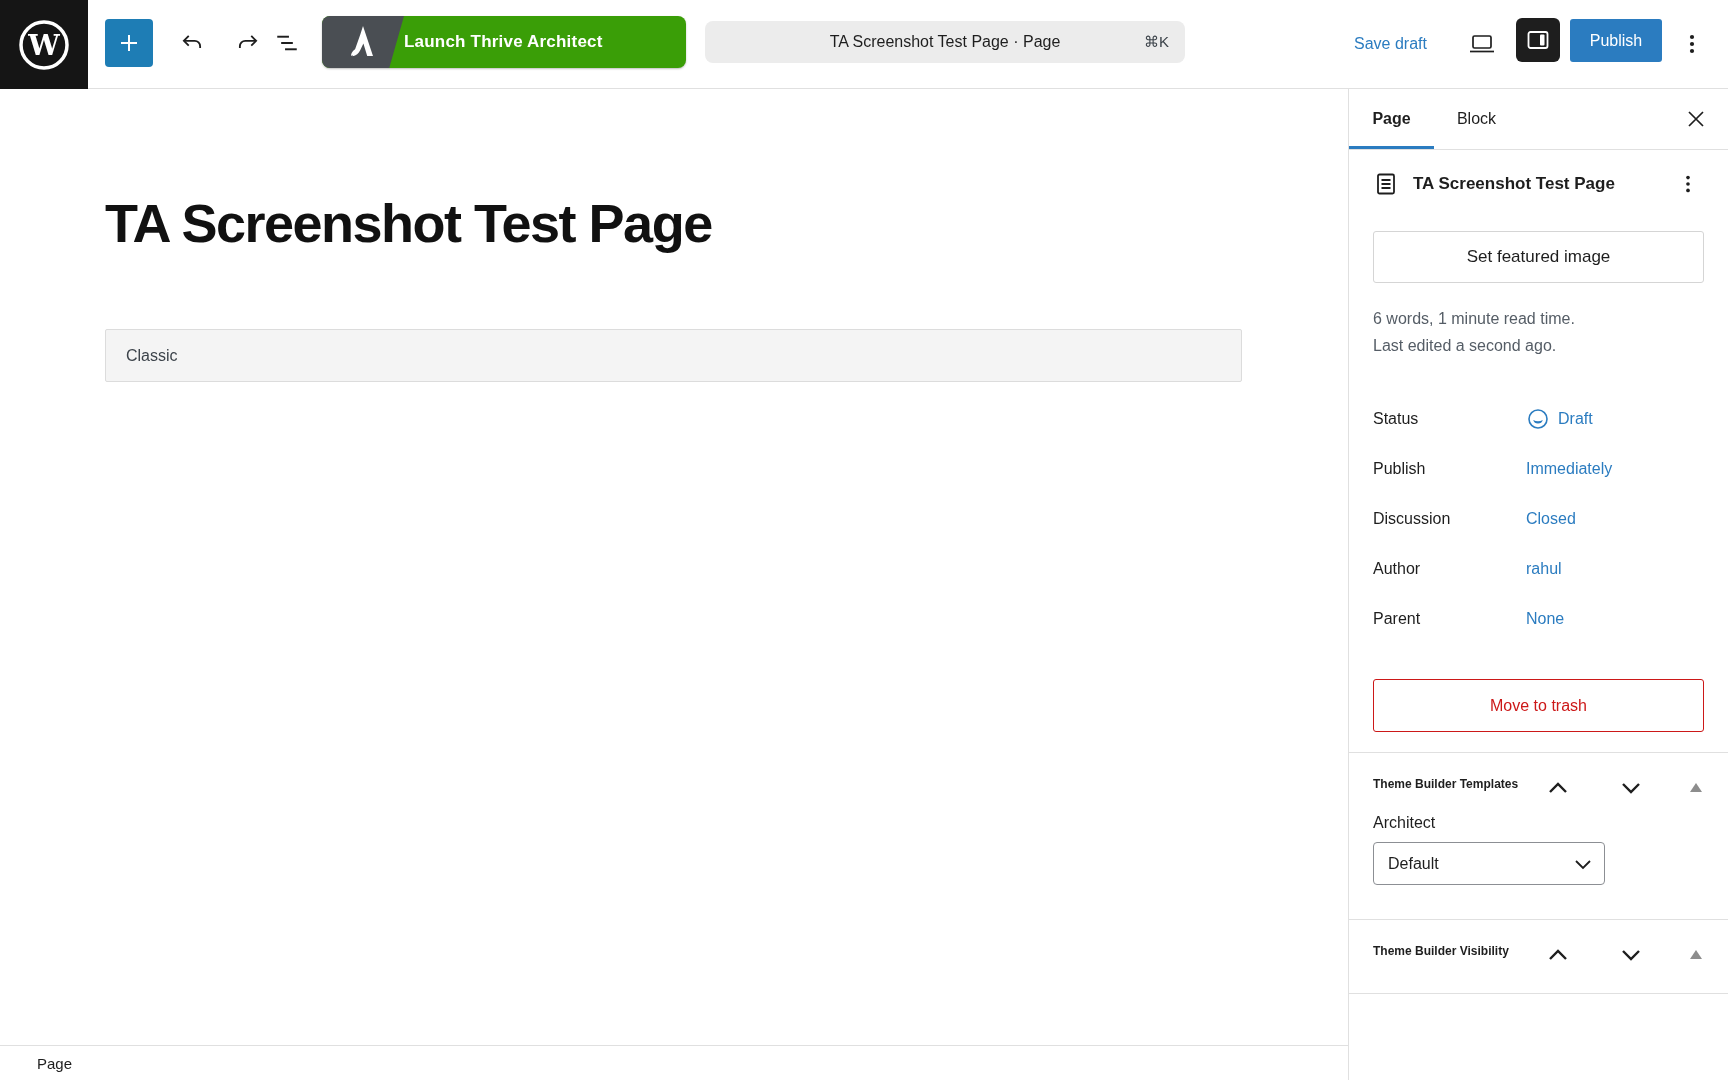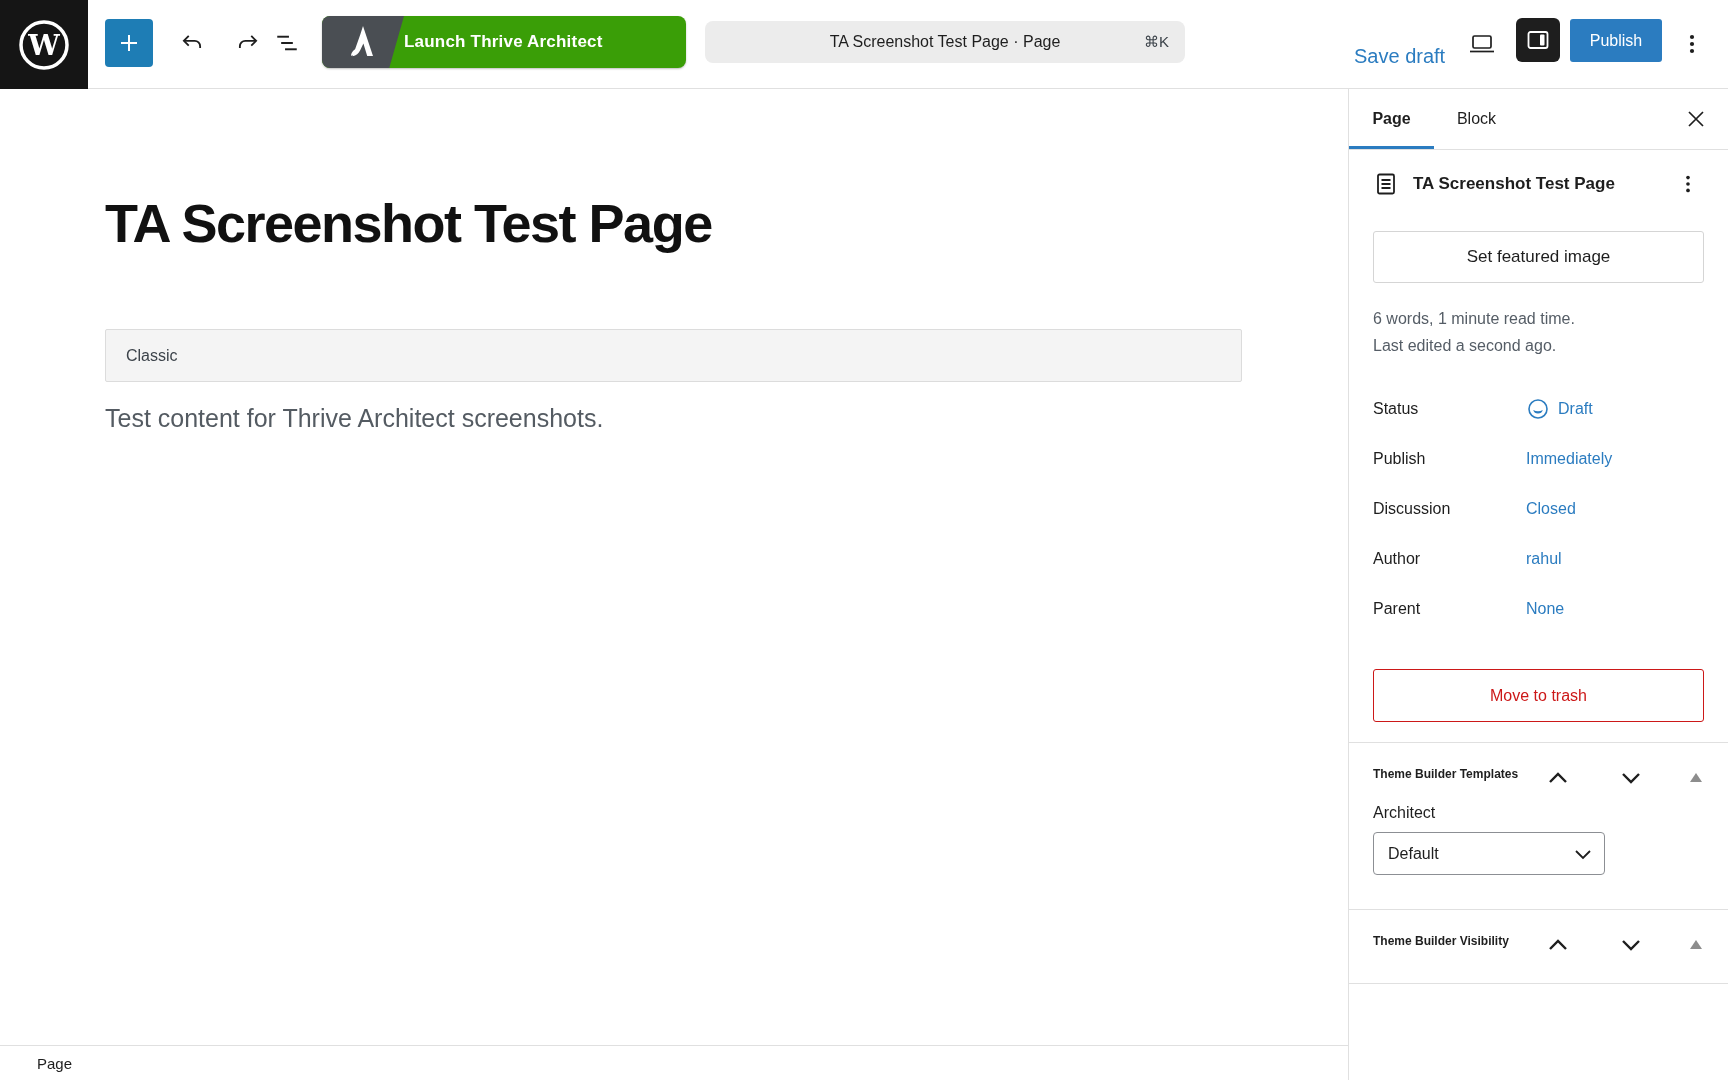--- a/index.html
+++ b/index.html
@@ -28,21 +28,21 @@
     display:flex; align-items:center; justify-content:center; }
   .ta-label { flex:1; color:#fff; font-size:17px; font-weight:bold; text-align:left;
     padding-right:14px; letter-spacing:.2px; }
 
   .doc-pill { position:absolute; left:705px; top:21px; width:480px; height:42px;
     background:#ececec; border:none; border-radius:8px; cursor:pointer;
     display:flex; align-items:center; justify-content:center; font-size:16px; color:#1e1e1e; }
   .pill-shortcut { position:absolute; right:16px; top:0; height:42px; display:flex;
     align-items:center; color:#3c434a; font-size:15px; }
 
-  .save-draft { left:1346px; top:36px; height:40px; padding:0 8px; font-size:20px;
+  .save-draft { left:1346px; top:24px; height:40px; padding:0 8px; font-size:16px;
     color:#2b7cc0; }
   .preview-btn { left:1462px; top:24px; width:40px; height:40px; }
   .settings-toggle { left:1516px; top:18px; width:44px; height:44px;
     background:#1e1e1e; border-radius:6px; }
   .publish-btn { left:1570px; top:19px; width:92px; height:43px; background:#2b7cc0;
     border-radius:3px; color:#fff; font-size:16px; font-family:"Liberation Sans",sans-serif; }
   .options-btn { left:1672px; top:24px; width:40px; height:40px; }
 
   
   .canvas { position:absolute; left:0; top:89px; width:1348px; height:956px; background:#fff; }
@@ -72,21 +72,21 @@
   .kebab-btn { width:32px; height:32px; border:none; background:none; cursor:pointer;
     display:flex; align-items:center; justify-content:center; }
 
   .featured-btn { margin-top:27px; width:100%; height:52px; background:#fff;
     border:1px solid #d5d5d5; border-radius:3px; font-size:17px; color:#1e1e1e;
     cursor:pointer; font-family:"Liberation Sans",sans-serif; }
 
   .meta-line { font-size:16px; color:#555d66; line-height:27px; }
   .meta-line.first { margin-top:22px; }
 
-  .rows { margin-top:38px; }
+  .rows { margin-top:48px; }
   .meta-row { display:flex; margin-bottom:26px; line-height:24px; }
   .row-label { width:153px; flex:0 0 auto; font-size:16px; color:#1e1e1e; }
   .row-value { width:150px; font-size:16px; }
   .row-value a, .link { color:#2b7cc0; text-decoration:none; cursor:pointer; }
   .status-value { display:flex; align-items:center; gap:8px;text-align:center; }
 
   .trash-btn { margin-top:22px; width:100%; height:53px; background:#fff;
     border:1px solid #cc1818; border-radius:3px; color:#cc1818; font-size:16px;
     cursor:pointer; font-family:"Liberation Sans",sans-serif; }
 
@@ -210,21 +210,20 @@
       </svg>
     </span>
   </button>
 </header>
 
 <main class="canvas">
   <h1 class="page-title">TA Screenshot Test Page</h1>
   <div class="classic-block">
     <span class="classic-label">Classic</span>
   </div>
-  <p class="body-text">Test content for Thrive Architect screenshots.</p>
 </main>
 
 <aside class="sidebar">
   <div class="sb-tabs">
     <button class="sb-tab active">Page</button>
     <button class="sb-tab">Block</button>
     <button class="sb-close">
       <span>
         <svg width="18" height="18" viewBox="0 0 18 18" stroke="#1e1e1e" stroke-width="1.7">
             <path d="M2 2 L16 16 M16 2 L2 16"></path>

